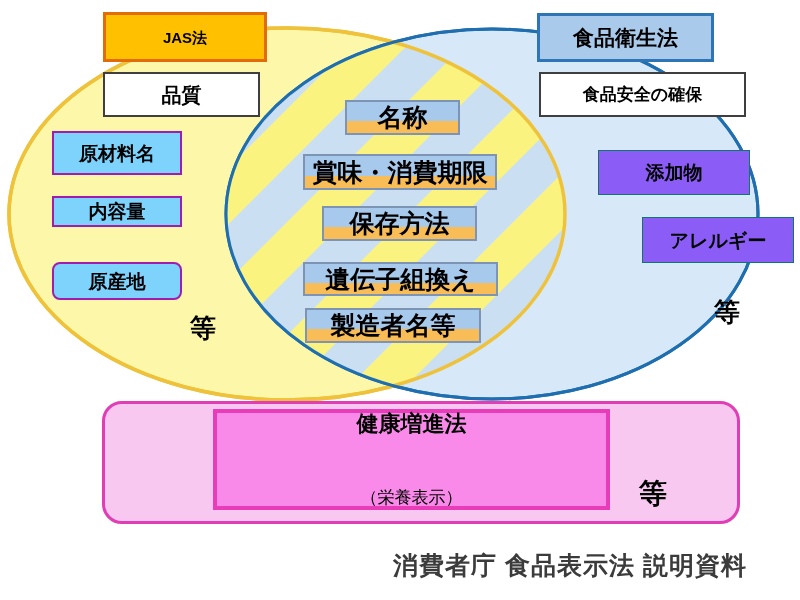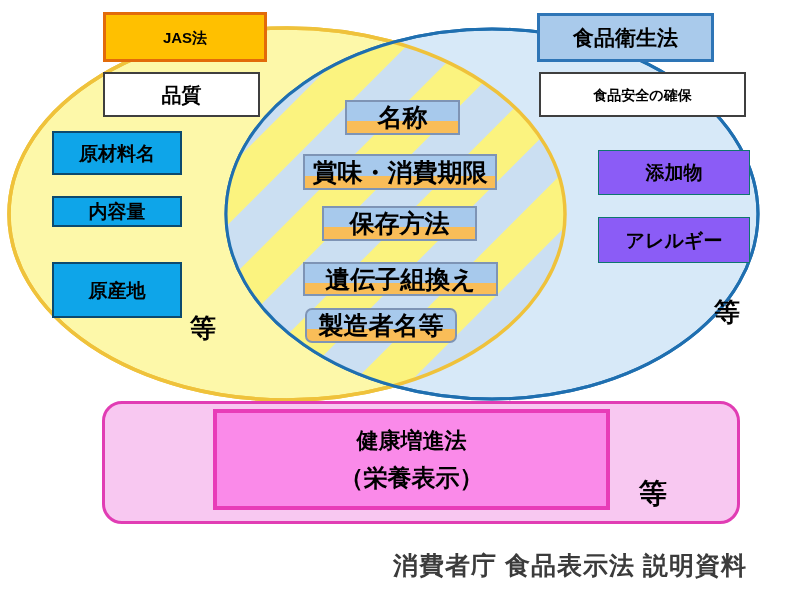--- a/index.html
+++ b/index.html
@@ -10,57 +10,57 @@
   .venn{position:absolute;left:0;top:0;}
   .lbl{
     position:absolute;display:flex;align-items:center;justify-content:center;
     box-sizing:border-box;text-align:center;font-weight:bold;line-height:1;
   }
   
   .jas-title{left:103px;top:12px;width:164px;height:50px;background:#FFC000;border:3px solid #E26B0A;font-size:15px;}
   .eisei-title{left:537px;top:13px;width:177px;height:49px;background:#A9CAEB;border:3px solid #2E75B6;font-size:21px;}
   .white-box{background:#ffffff;border:2px solid #3F3F3F;}
   .jas-sub{left:103px;top:72px;width:157px;height:45px;font-size:20px;}
-  .eisei-sub{left:539px;top:72px;width:207px;height:45px;font-size:14px;}
+  .eisei-sub{left:539px;top:72px;width:207px;height:45px;font-size:17px;}
   
-  .left-item{left:52px;width:130px;background:#0ea5e9;border:2px solid #0c4a6e;font-size:19px;}
+  .left-item{left:52px;width:130px;background:#7dd3fc;border:2px solid #a21caf;font-size:19px;}
   .li-0{top:131px;height:44px;}
   .li-1{top:196px;height:31px;}
-  .li-2{top:262px;height:56px;}
+  .li-2{top:262px;height:38px;border-radius:8px;}
   
   .center-item{
     border:2px solid #7E94B5;font-size:25px;
     background:linear-gradient(to bottom,#A7C9EC 0%,#A7C9EC 62%,#F9BD58 62%,#F9BD58 100%);
   }
   .ci-0{left:345px;top:100px;width:115px;height:35px;}
   .ci-1{left:303px;top:154px;width:194px;height:36px;}
   .ci-2{left:322px;top:206px;width:155px;height:35px;}
   .ci-3{left:303px;top:262px;width:195px;height:34px;}
-  .ci-4{left:305px;top:308px;width:152px;height:35px;border-radius:7px;}
+  .ci-4{left:305px;top:308px;width:176px;height:35px;}
   
   .right-item{left:598px;width:152px;background:#8b5cf6;border:1px solid #0f766e;font-size:19px;}
   .ri-0{top:150px;height:45px;}
-  .ri-1{top:217px;height:46px;}
+  .ri-1{top:217px;height:46px;margin-left:44px;}
   
   .etc{position:absolute;font-weight:bold;font-size:26px;}
   .etc-left{left:190px;top:311px;}
   .etc-right{left:714px;top:295px;}
   .etc-bottom{left:639px;top:475px;font-size:28px;}
   
   .pink-outer{
     position:absolute;left:102px;top:401px;width:638px;height:123px;box-sizing:border-box;
     background:#F8C8F1;border:3px solid #E13DB4;border-radius:20px;
   }
   .pink-inner{
     position:absolute;left:213px;top:409px;width:397px;height:101px;box-sizing:border-box;
     background:#FA8AE9;border:4px solid #E83CB8;
-    display:flex;flex-direction:column;align-items:center;justify-content:center;gap:14px;
+    display:flex;flex-direction:column;align-items:center;justify-content:space-between;gap:14px;
   }
   .pink-title{font-weight:bold;font-size:22px;line-height:1;}
-  .pink-sub{font-weight:bold;font-size:24px;line-height:1;}
+  .pink-sub{font-weight:normal;font-size:17px;line-height:1;}
   
   .caption{position:absolute;left:393px;top:549px;font-size:25px;font-weight:bold;color:#3B3B3B;letter-spacing:1px;white-space:nowrap;}
 </style>
 </head>
 <body>
 
 <div class="canvas">
 
   <svg class="venn" width="800" height="600" viewBox="0 0 800 600">
     <defs>

